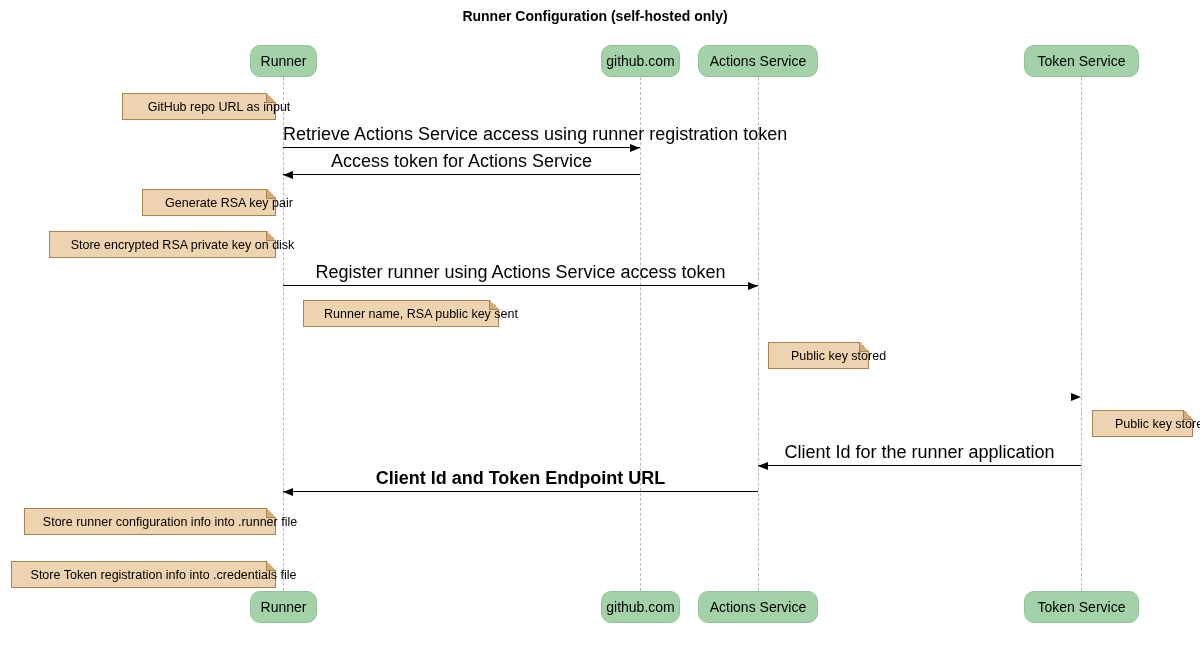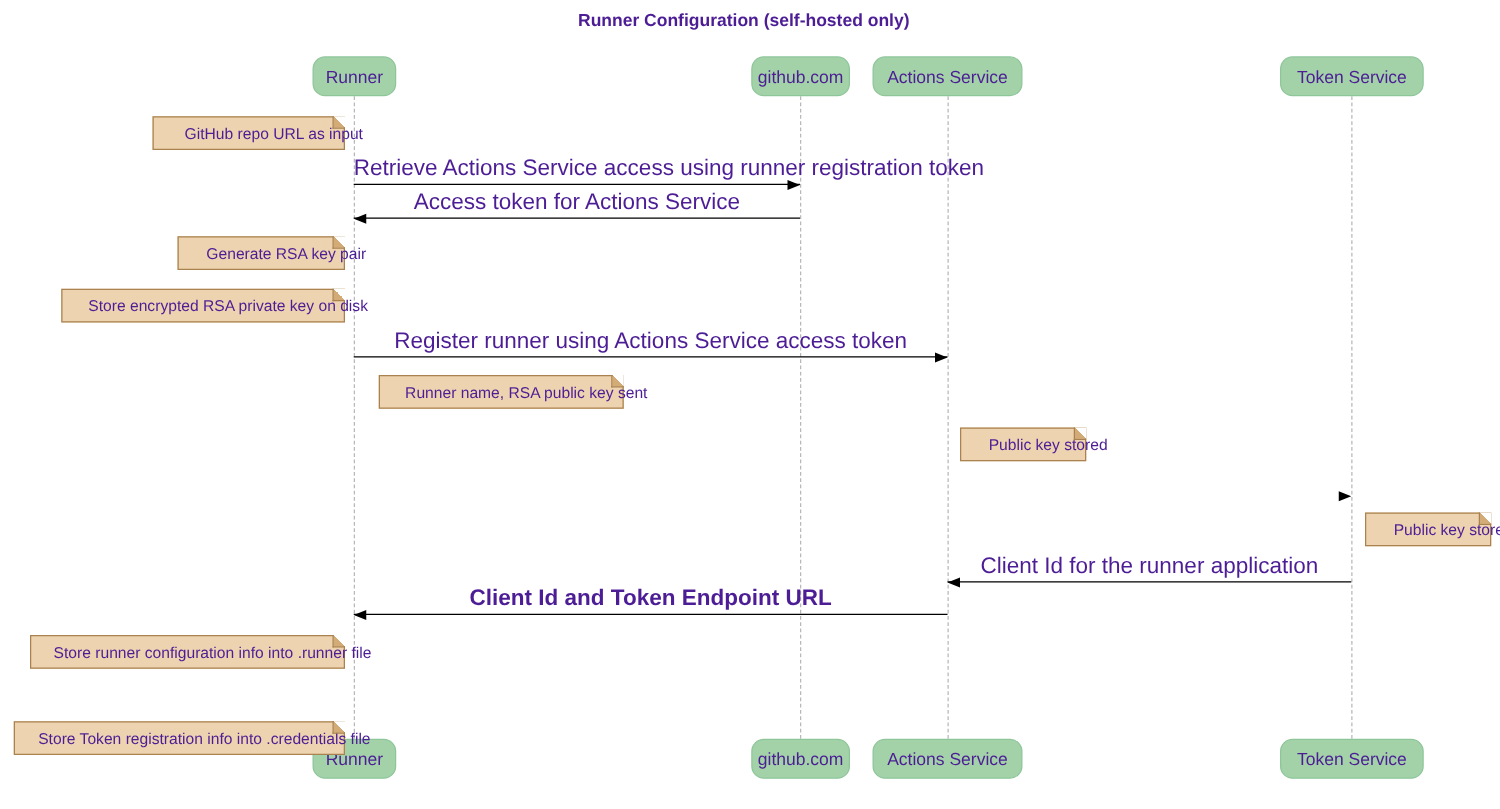--- a/index.html
+++ b/index.html
@@ -1,18 +1,18 @@
 <!DOCTYPE html>
 <html><head>
 <meta charset="utf-8">
 <style>
   html,body{margin:0;padding:0;background:#ffffff;}
   #canvas{
     position:relative;width:1200px;height:647px;background:#ffffff;overflow:hidden;
-    font-family:"Liberation Sans", sans-serif;color:#4c1d95;
+    font-family:"Liberation Sans", sans-serif;color:#000000;
   }
   .title{
     position:absolute;top:8px;left:0;width:1190px;text-align:center;
     font-size:14px;font-weight:bold;
   }
   .lifeline{
     position:absolute;top:77px;height:514px;width:0;
     border-left:1px dashed #b8b8b8;
   }
   .participant{
@@ -62,21 +62,21 @@
   <div class="participant" style="left:698px;top:591px;width:120px;">Actions Service</div>
   <div class="participant" style="left:1024px;top:591px;width:115px;">Token Service</div>
 
   <div class="note" style="left:122px;top:93px;width:154px;">GitHub repo URL as input</div>
   <div class="note" style="left:142px;top:189px;width:134px;">Generate RSA key pair</div>
   <div class="note" style="left:49px;top:231px;width:227px;">Store encrypted RSA private key on disk</div>
   <div class="note" style="left:303px;top:300px;width:196px;">Runner name, RSA public key sent</div>
   <div class="note" style="left:768px;top:342px;width:101px;">Public key stored</div>
   <div class="note" style="left:1092px;top:410px;width:101px;">Public key stored</div>
   <div class="note" style="left:24px;top:508px;width:252px;">Store runner configuration info into .runner file</div>
-  <div class="note" style="left:11px;top:577px;width:265px;">Store Token registration info into .credentials file</div>
+  <div class="note" style="left:11px;top:561px;width:265px;">Store Token registration info into .credentials file</div>
 
   <div class="msg" style="left:283px;top:128px;width:357px;">
     <div class="lbl">Retrieve Actions Service access using runner registration token</div>
     <div class="line"></div>
   </div>
   <div class="arrow right" style="position:absolute;left:630px;top:144px;"></div>
 
   <div class="msg" style="left:283px;top:155px;width:357px;">
     <div class="lbl">Access token for Actions Service</div>
     <div class="line"></div>

